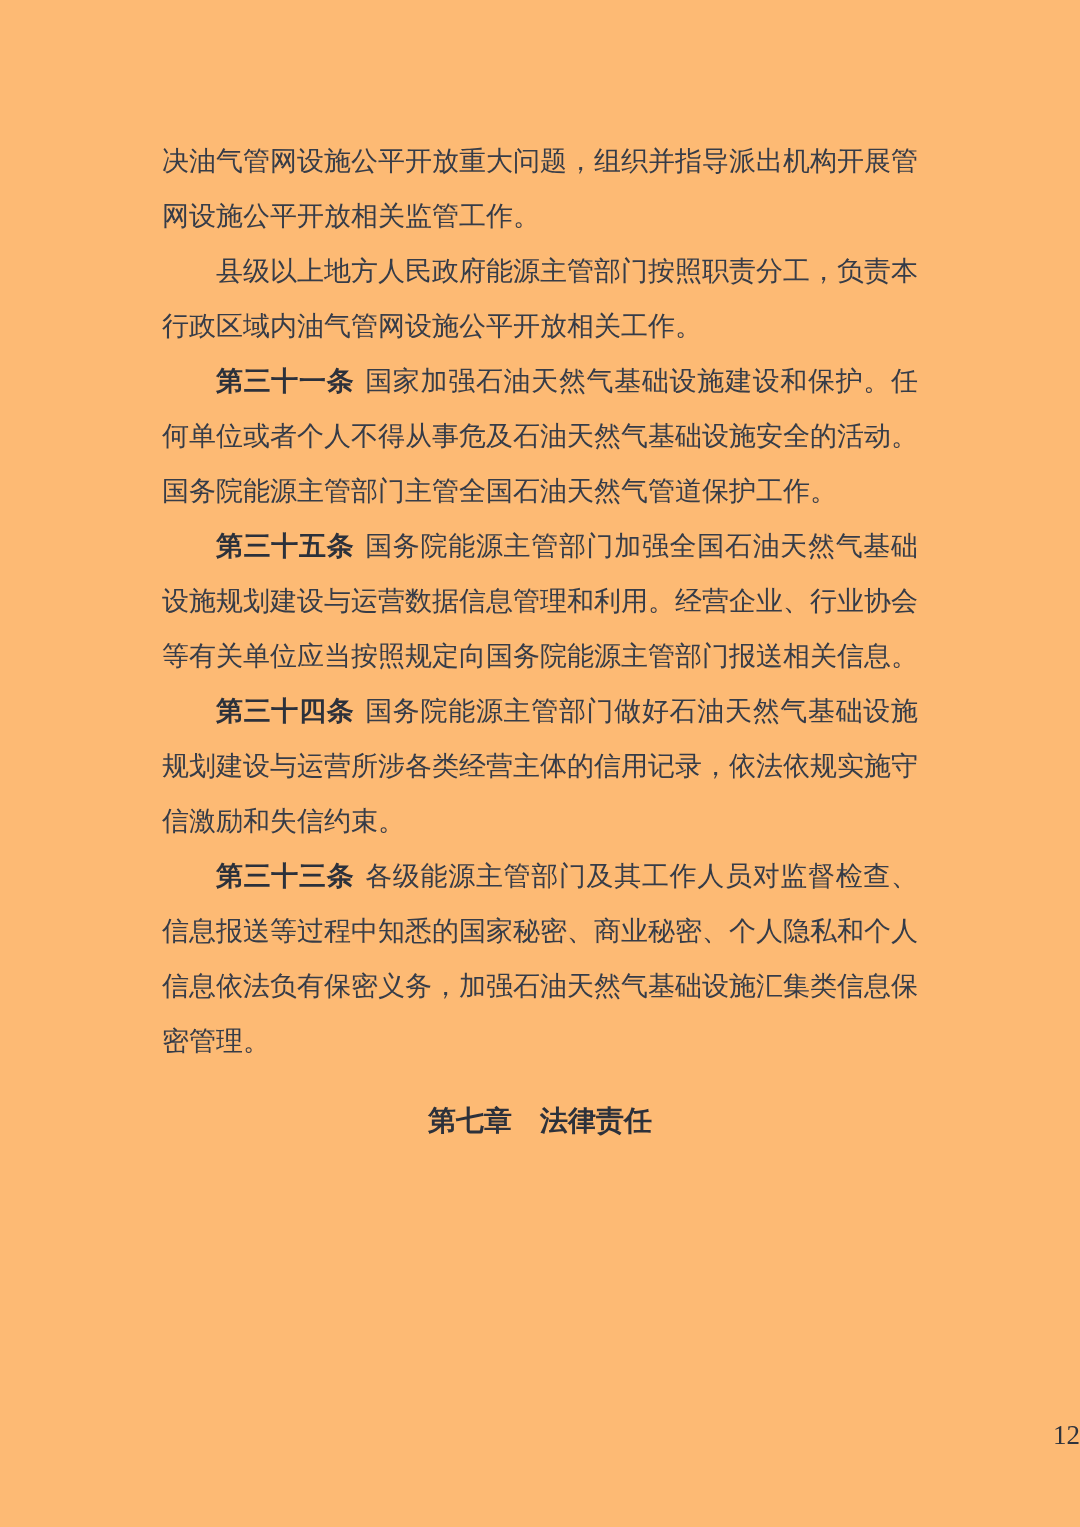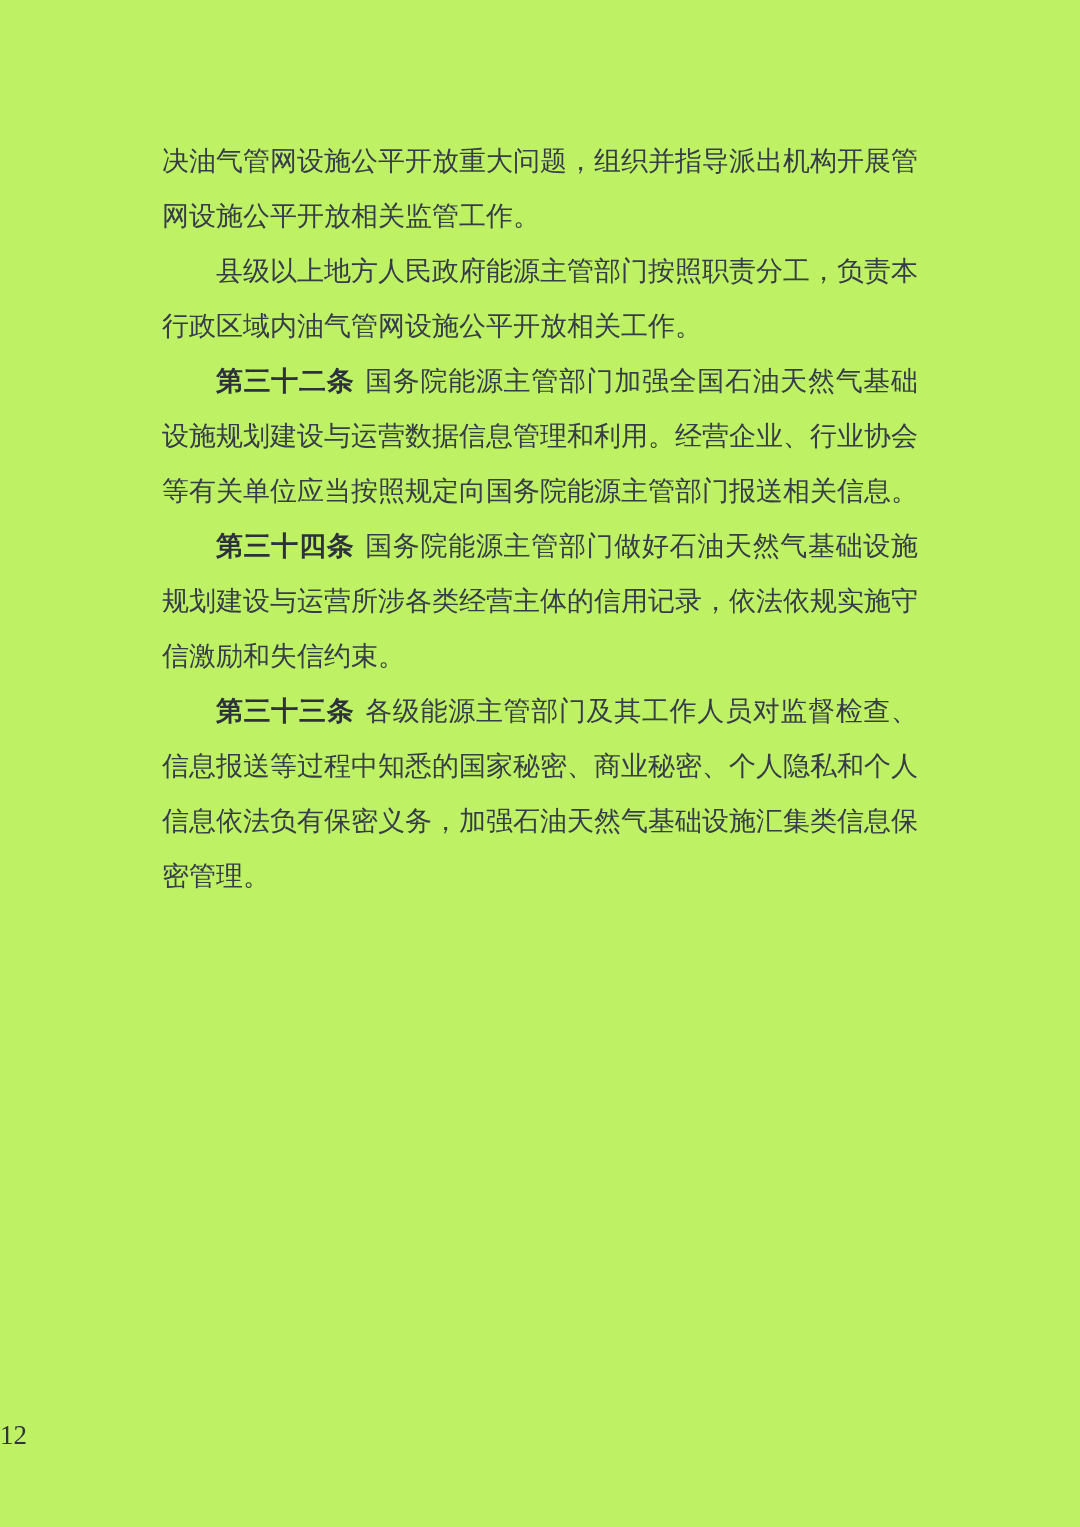--- a/index.html
+++ b/index.html
@@ -9,21 +9,21 @@
   }
   body {
     width: 1080px;
     height: 1527px;
     position: relative;
     overflow: hidden;
   }
   .sheet {
     position: absolute;
     inset: 0;
-    background: #bef264;
+    background: #fdba74;
   }
   .content {
     position: absolute;
     left: 162px;
     top: 134px;
     width: 756px;
     font-family: "Liberation Serif", "DejaVu Serif", serif;
     font-size: 27px;
     line-height: 55px;
     color: #363c48;
@@ -50,43 +50,45 @@
     font-family: "Liberation Sans", "DejaVu Sans", sans-serif;
     color: #2c313b;
     text-align: center;
     text-indent: 0;
   }
   .page-number {
     position: absolute;
     top: 1418px;
     left: 0;
     width: 100%;
-    text-align: left;
+    text-align: right;
     font-family: "Liberation Serif", "DejaVu Serif", serif;
     font-size: 27px;
     line-height: 34px;
     color: #2e333d;
   }
 </style>
 </head>
 <body>
 
 <div class="sheet">
   <div class="content">
 
     <p class="para">决油气管网设施公平开放重大问题，组织并指导派出机构开展管网设施公平开放相关监管工作。</p>
 
     <p class="para indent">县级以上地方人民政府能源主管部门按照职责分工，负责本行政区域内油气管网设施公平开放相关工作。</p>
 
+    <p class="para indent"><span class="lead">第三十一条</span><span>国家加强石油天然气基础设施建设和保护。任何单位或者个人不得从事危及石油天然气基础设施安全的活动。国务院能源主管部门主管全国石油天然气管道保护工作。</span></p>
 
-    <p class="para indent"><span class="lead">第三十二条</span><span>国务院能源主管部门加强全国石油天然气基础设施规划建设与运营数据信息管理和利用。经营企业、行业协会等有关单位应当按照规定向国务院能源主管部门报送相关信息。</span></p>
+    <p class="para indent"><span class="lead">第三十五条</span><span>国务院能源主管部门加强全国石油天然气基础设施规划建设与运营数据信息管理和利用。经营企业、行业协会等有关单位应当按照规定向国务院能源主管部门报送相关信息。</span></p>
 
     <p class="para indent"><span class="lead">第三十四条</span><span>国务院能源主管部门做好石油天然气基础设施规划建设与运营所涉各类经营主体的信用记录，依法依规实施守信激励和失信约束。</span></p>
 
     <p class="para indent"><span class="lead">第三十三条</span><span>各级能源主管部门及其工作人员对监督检查、信息报送等过程中知悉的国家秘密、商业秘密、个人隐私和个人信息依法负有保密义务，加强石油天然气基础设施汇集类信息保密管理。</span></p>
 
 
+    <h2 class="chapter">第七章　法律责任</h2>
 
 
   </div>
 
   <div class="page-number">12</div>
 </div>
 
 </body></html>

